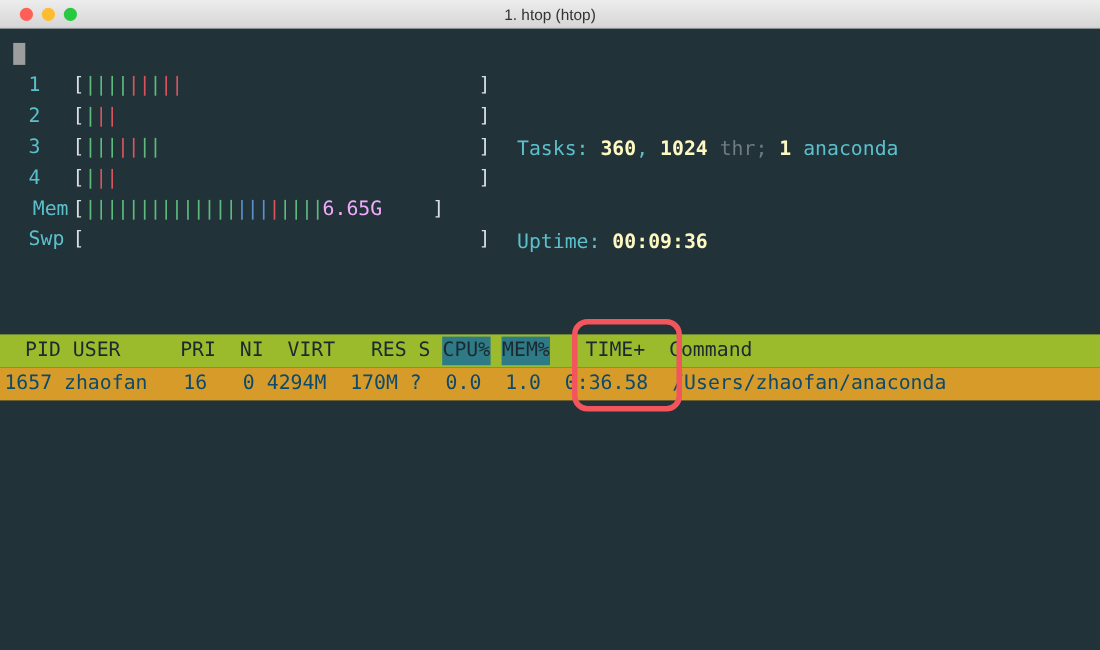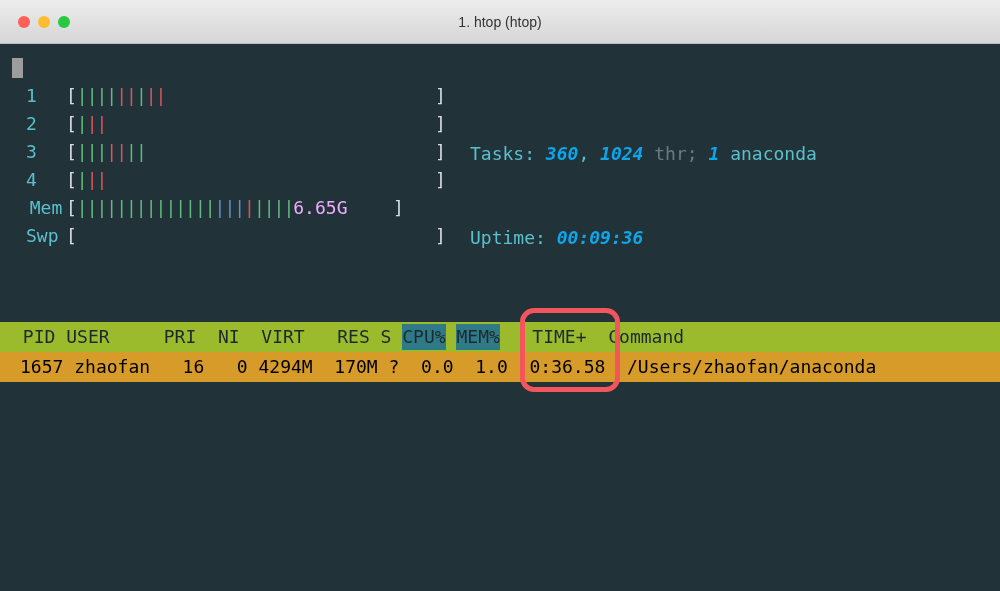--- a/index.html
+++ b/index.html
@@ -16,21 +16,21 @@
       overflow: hidden;
     }
     .window {
       width: 1000px;
       height: 591px;
       background: #e8e8e8;
       display: flex;
       flex-direction: column;
     }
     .titlebar {
-      height: 44px;
+      height: 26px;
       background: linear-gradient(#ededed, #d6d6d6);
       display: flex;
       align-items: center;
       padding: 0 18px;
       position: relative;
       border-bottom: 1px solid #bdbdbd;
     }
     .traffic {
       display: flex;
       gap: 8px;
@@ -87,41 +87,41 @@
     .bl { color: #5c8fcc; }
     .memtxt { color: #f0abfc; }
     .right-stats {
       position: absolute;
       left: 470px;
       top: 40px;
       white-space: pre;
       color: #5ac0cc;
     }
     .right-stats .dim { color: #6e7b80; }
-    .right-stats .v { color: #0ea5e9; font-weight: 600; font-style: italic; }
+    .right-stats .v { color: #fef9c3; font-weight: 600; }
     .header-row {
       position: absolute;
       left: 0; right: 0;
       top: 278px;
       background: #9bbb2c;
       color: #1b2a30;
       font-weight: 400;
       white-space: pre;
       padding: 2px 12px;
       height: 30px;
       line-height: 26px;
     }
     .proc-row {
       position: absolute;
       left: 0; right: 0;
       top: 308px;
       background: #d79b2a;
-      color: #000000;
+      color: #0c4a6e;
       white-space: pre;
-      padding: 2px 20px;
+      padding: 2px 4px;
       height: 30px;
       line-height: 26px;
     }
     .sort-highlight {
       display: inline-block;
       background: #2f7a87;
       color: #1b2a30;
     }
     .annot-box {
       position: absolute;

